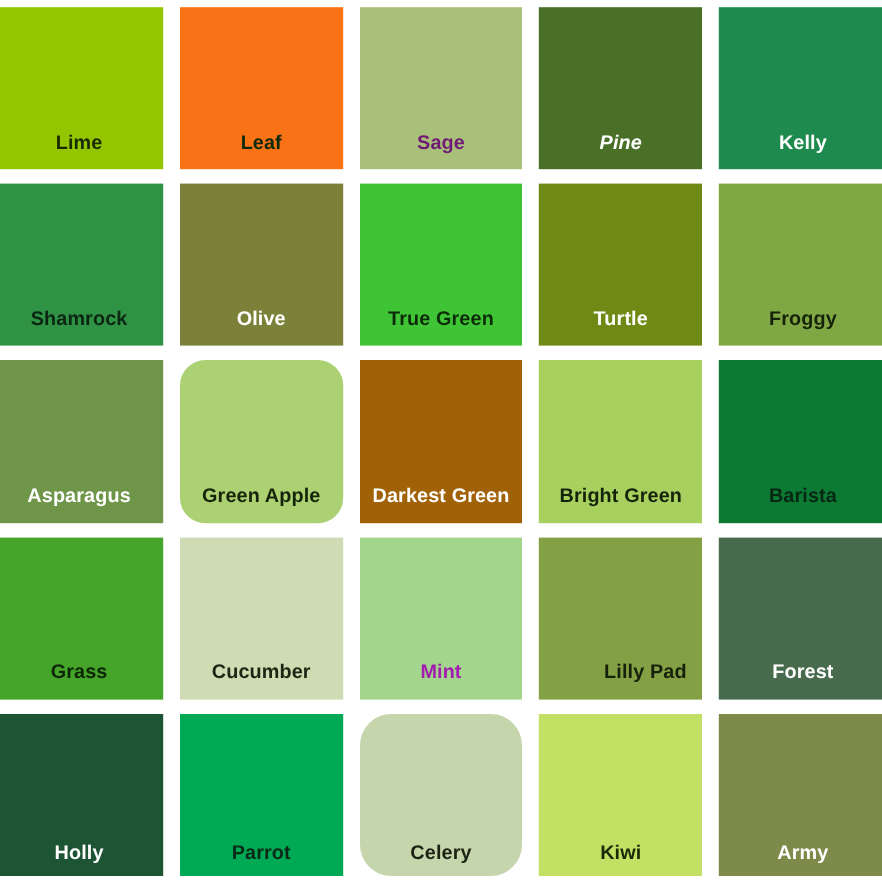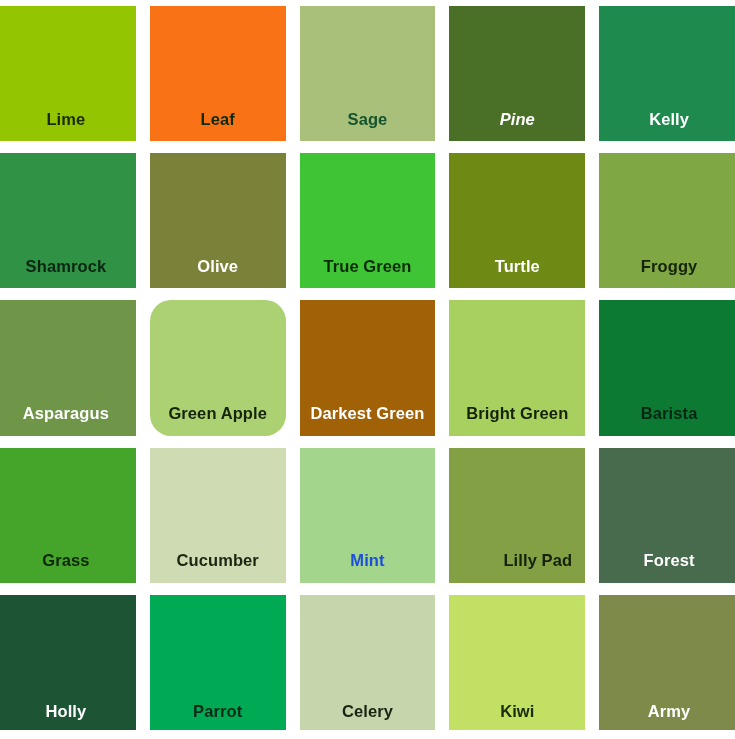--- a/index.html
+++ b/index.html
@@ -55,21 +55,21 @@
 <body>
 
 <div id="palette-grid">
     <div class="swatch col-1 row-1" style="background: rgb(147, 198, 1);">
       <span class="swatch-label" style="color: rgb(27, 43, 0);">Lime</span>
     </div>
     <div class="swatch col-2 row-1" style="background: #f97316;">
       <span class="swatch-label" style="color: rgb(13, 42, 12);">Leaf</span>
     </div>
     <div class="swatch col-3 row-1" style="background: rgb(169, 192, 123);">
-      <span class="swatch-label" style="color: #14532d;">Sage</span>
+      <span class="swatch-label" style="color: #701a75;">Sage</span>
     </div>
     <div class="swatch col-4 row-1" style="background: rgb(74, 112, 40);">
       <span class="swatch-label" style="color: rgb(255, 255, 255); font-style: italic;">Pine</span>
     </div>
     <div class="swatch col-5 row-1" style="background: rgb(31, 138, 78);">
       <span class="swatch-label" style="color: rgb(255, 255, 255);">Kelly</span>
     </div>
     <div class="swatch col-1 row-2" style="background: rgb(47, 146, 68);">
       <span class="swatch-label" style="color: rgb(11, 38, 18);">Shamrock</span>
     </div>
@@ -100,35 +100,35 @@
     <div class="swatch col-5 row-3" style="background: rgb(13, 122, 51);">
       <span class="swatch-label" style="color: rgb(6, 39, 19);">Barista</span>
     </div>
     <div class="swatch col-1 row-4" style="background: rgb(69, 165, 42);">
       <span class="swatch-label" style="color: rgb(12, 38, 6);">Grass</span>
     </div>
     <div class="swatch col-2 row-4" style="background: rgb(206, 219, 179);">
       <span class="swatch-label" style="color: rgb(29, 37, 18);">Cucumber</span>
     </div>
     <div class="swatch col-3 row-4" style="background: rgb(163, 213, 141);">
-      <span class="swatch-label" style="color: #1d4ed8;">Mint</span>
+      <span class="swatch-label" style="color: #a21caf;">Mint</span>
     </div>
     <div class="swatch col-4 row-4" style="background: rgb(131, 160, 68);">
       <span class="swatch-label" style="color: rgb(21, 33, 10); margin-left: 41px;">Lilly Pad</span>
     </div>
     <div class="swatch col-5 row-4" style="background: rgb(73, 107, 77);">
       <span class="swatch-label" style="color: rgb(255, 255, 255);">Forest</span>
     </div>
     <div class="swatch col-1 row-5" style="background: rgb(29, 85, 52);">
       <span class="swatch-label" style="color: rgb(255, 255, 255);">Holly</span>
     </div>
     <div class="swatch col-2 row-5" style="background: rgb(0, 170, 85);">
       <span class="swatch-label" style="color: rgb(10, 42, 24);">Parrot</span>
     </div>
-    <div class="swatch col-3 row-5" style="background: rgb(198, 214, 172);">
+    <div class="swatch col-3 row-5" style="background: rgb(198, 214, 172); border-radius: 26px;">
       <span class="swatch-label" style="color: rgb(27, 36, 18);">Celery</span>
     </div>
     <div class="swatch col-4 row-5" style="background: rgb(194, 224, 99);">
       <span class="swatch-label" style="color: rgb(28, 42, 8);">Kiwi</span>
     </div>
     <div class="swatch col-5 row-5" style="background: rgb(126, 138, 74);">
       <span class="swatch-label" style="color: rgb(255, 255, 255);">Army</span>
     </div>
   </div>
 

